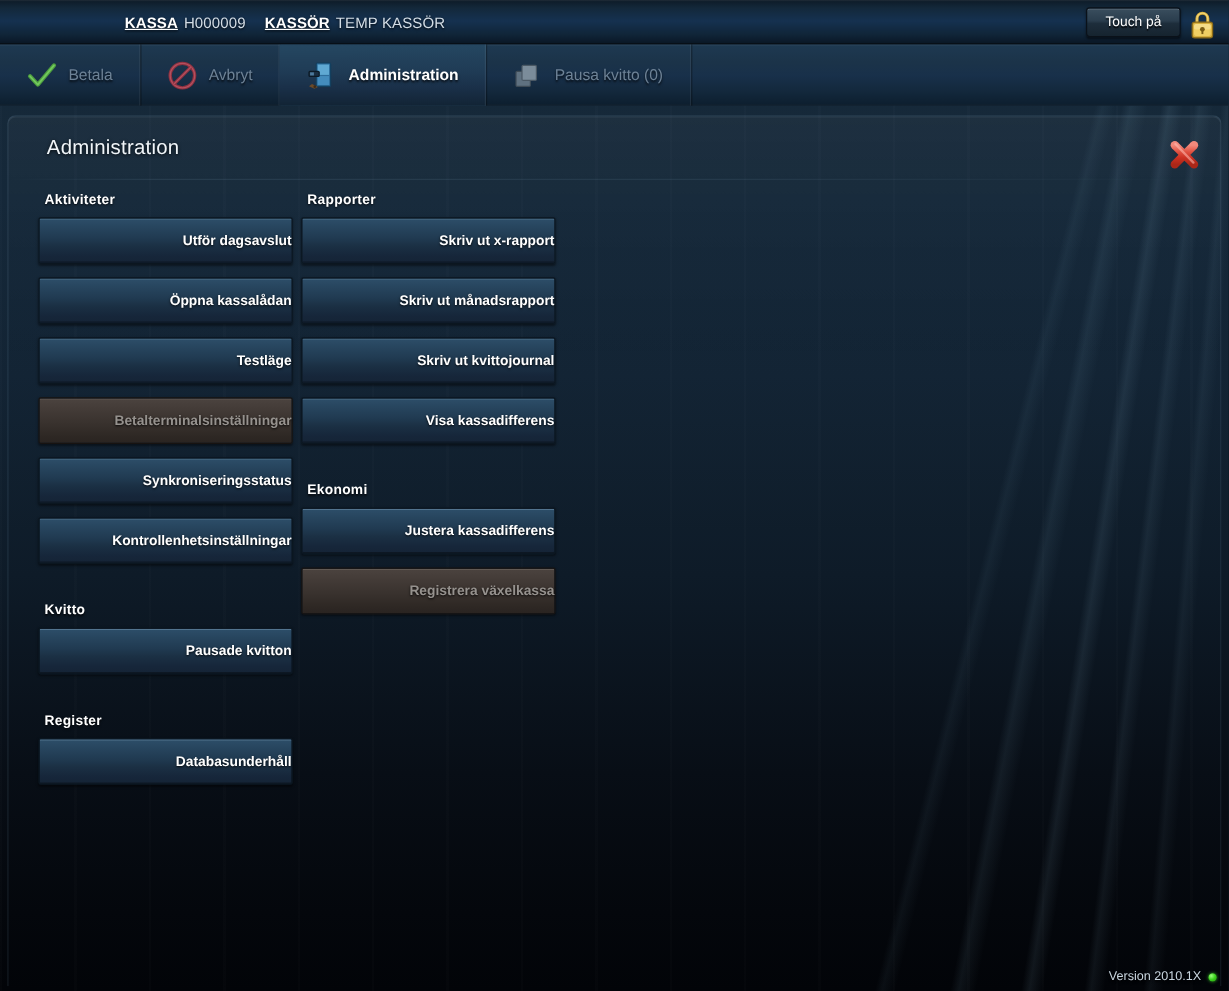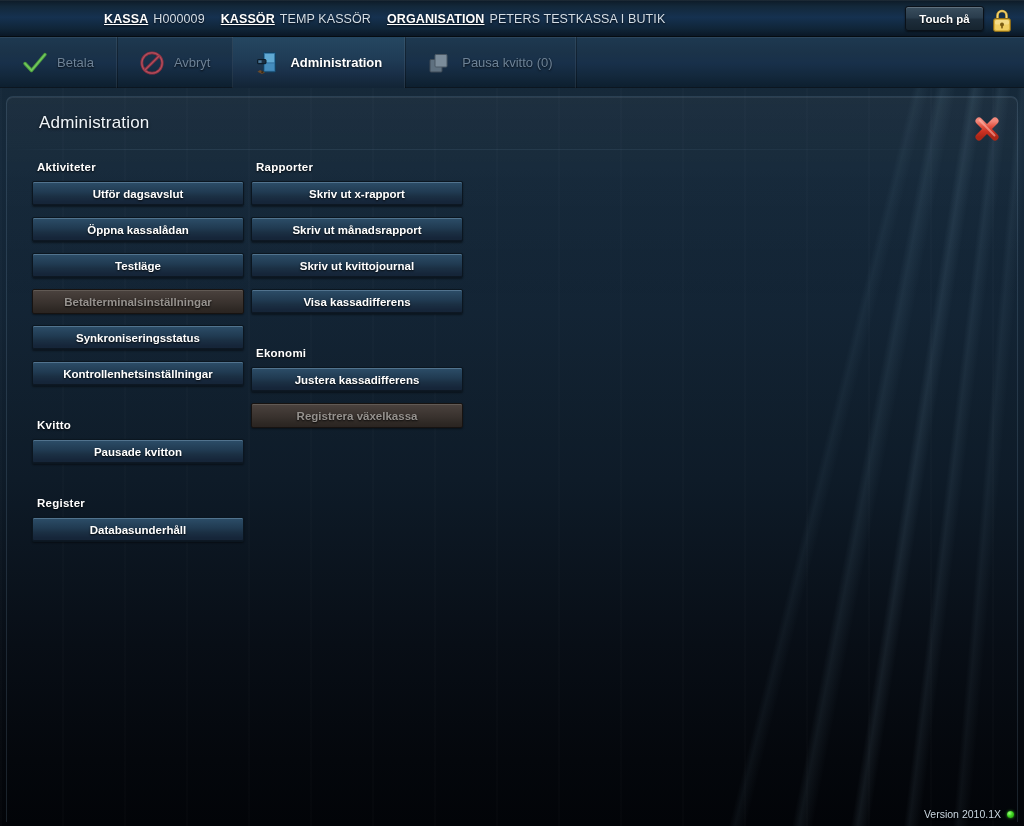--- a/index.html
+++ b/index.html
@@ -51,21 +51,21 @@
   #header-info .v { font-weight:normal; color:#d3dde6; }
   #header-info .pair { margin-right:16px; }
   #header-info .pair .v { margin-left:5px;text-align:right; }
 
   #touch-btn {
     position:absolute; right:40px; top:6px;
     width:79px; height:25px; border-radius:3px;
     background:linear-gradient(180deg,#3a4e5e 0%, #2a3d4d 45%, #1d2d3b 55%, #16242f 100%);
     border:1px solid #0a1119;
     box-shadow:inset 0 1px 0 rgba(255,255,255,.20), 0 1px 2px rgba(0,0,0,.55);
-    color:#ffffff; font-size:11.5px; font-weight:bold;
+    color:#ffffff; font-size:11.5px; font-weight:normal;
     display:flex; align-items:center; justify-content:center;
     text-shadow:0 1px 1px rgba(0,0,0,.85);
     cursor:pointer;
   }
   #lock-icon {
     position:absolute; right:10px; top:5px; width:24px; height:28px;
     display:flex; align-items:flex-end; justify-content:center;
     cursor:pointer;
   }
 
@@ -126,27 +126,27 @@
 
   .sec-head {
     font-size:11.5px; font-weight:bold; color:#ffffff;
     letter-spacing:.25px; text-shadow:0 1px 2px rgba(0,0,0,.85);
     margin:0 0 8px 5px;
   }
   .sec-gap { height:22px; }
 
   .btn {
     position:relative;
-    width:212px; height:25px; margin-bottom:11px;
+    width:212px; height:39px; margin-bottom:11px;
     border-radius:2px;
     border:1px solid #0b1620;
     background:linear-gradient(180deg,#2d4e69 0%, #27455e 20%, #203a51 45%, #1b3044 62%, #16263a 85%, #152436 100%);
     box-shadow:inset 0 1px 0 rgba(180,215,240,.28), inset 0 -1px 0 rgba(0,0,0,.35), 0 1px 2px rgba(0,0,0,.45);
     color:#ffffff; font-size:11.5px; font-weight:bold;
-    display:flex; align-items:center; justify-content:center;
+    display:flex; align-items:center; justify-content:flex-end;
     text-shadow:0 1px 2px rgba(0,0,0,.9);
     cursor:pointer; white-space:nowrap;
   }
   .btn.disabled {
     background:linear-gradient(180deg,#4b433f 0%, #433b37 25%, #39322e 55%, #2e2824 85%, #2a2421 100%);
     border:1px solid #171311;
     box-shadow:inset 0 1px 0 rgba(220,210,200,.16), 0 1px 2px rgba(0,0,0,.45);
     color:#96928e; cursor:default;
   }
 
@@ -165,21 +165,20 @@
 </style>
 </head>
 <body>
 
 <div id="app">
 
   <div id="header">
     <div id="header-info">
         <span class="pair"><span class="k">KASSA</span><span class="v">H000009</span></span>
         <span class="pair"><span class="k">KASSÖR</span><span class="v">TEMP KASSÖR</span></span>
-        <span class="pair"><span class="k">ORGANISATION</span><span class="v">PETERS TESTKASSA I BUTIK</span></span>
       </div>
 
     <div id="touch-btn">
       <span>Touch på</span>
     </div>
 
     <div id="lock-icon">
       <svg width="22" height="26" viewBox="0 0 22 26">
         <path d="M6.5 12 V8.5 A4.5 4.5 0 0 1 15.5 8.5 V12" fill="none" stroke="#d8ad3a" stroke-width="2.6"></path>
         <path d="M6.5 12 V8.5 A4.5 4.5 0 0 1 15.5 8.5 V12" fill="none" stroke="#f2d678" stroke-width="1.1"></path>

